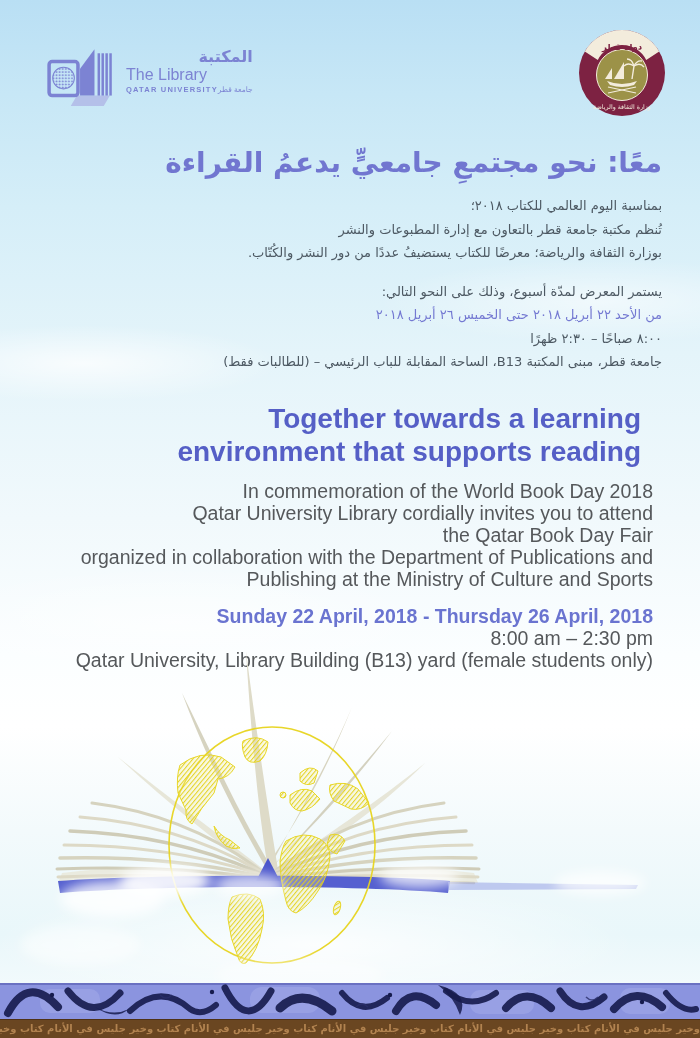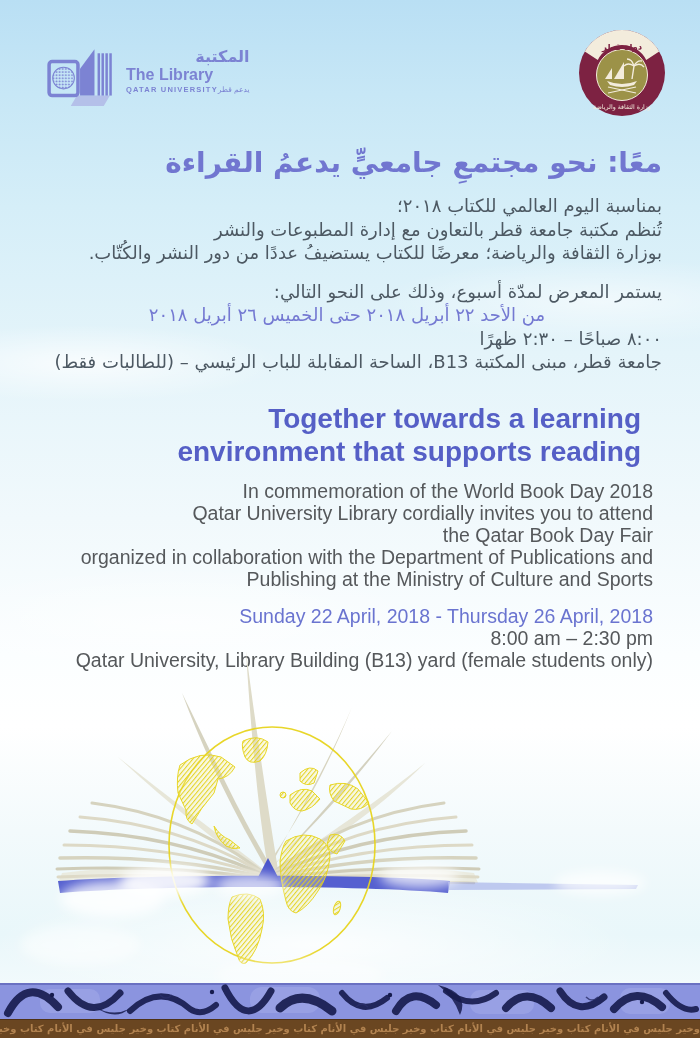--- a/index.html
+++ b/index.html
@@ -11,37 +11,37 @@
       radial-gradient(ellipse 320px 60px at 86% 29%, rgba(255,255,255,.55), rgba(255,255,255,0) 70%),
       radial-gradient(ellipse 380px 80px at 25% 60%, rgba(255,255,255,.6), rgba(255,255,255,0) 70%),
       radial-gradient(ellipse 460px 90px at 45% 91%, rgba(255,255,255,.85), rgba(255,255,255,0) 70%),
       linear-gradient(180deg,#b9dff4 0%,#c7e7f6 9%,#d5eef8 20%,#e4f4fa 34%,#f1f9fc 50%,#fbfeff 63%,#ffffff 70%,#f3fafc 80%,#e9f7fa 90%,#f2fafc 95%,#f7fcfd 100%);
   }
   
   .lib-logo{position:absolute;top:46px;left:46px;display:flex;align-items:flex-start;}
   .lib-logo .mark{width:66px;height:62px;}
   .lib-logo .words{margin-left:14px;padding-top:2px;color:#7c83d3;}
   .lib-logo .ar-name{font-family:"DejaVu Sans",sans-serif;font-weight:bold;font-size:16px;line-height:18px;}
-  .lib-logo .en-name{font-weight:bold;font-size:16px;line-height:18px;}
+  .lib-logo .en-name{font-weight:normal;font-size:16px;line-height:18px;}
   .lib-logo .univ{font-size:7.5px;letter-spacing:1.2px;font-weight:bold;line-height:11px;white-space:nowrap;}
   .lib-logo .univ .ar{font-family:"DejaVu Sans",sans-serif;letter-spacing:0;font-weight:normal;}
   .emblem{position:absolute;top:28px;left:577px;width:90px;height:90px;}
   
   .ar-block{position:absolute;top:138px;right:38px;width:630px;direction:rtl;text-align:right;
     font-family:"DejaVu Sans",sans-serif;}
   .ar-title{color:#7176d0;font-size:28px;font-weight:bold;line-height:50px;margin:0 0 6px 0;}
-  .ar-body{color:#4d5963;font-size:18px;line-height:23.5px;margin:0;}
+  .ar-body{color:#4d5963;font-size:13px;line-height:23.5px;margin:0;}
   .ar-para2{margin-top:15px;}
-  .ar-purple{color:#7479d2;text-align:center;}
+  .ar-purple{color:#7479d2;}
   
   .en-block{position:absolute;top:390px;right:47px;width:640px;text-align:right;}
   .en-title{color:#555fc6;font-size:28px;font-weight:bold;line-height:33px;margin:12px;}
   .en-body{color:#55585b;font-size:19.5px;line-height:22px;margin:8px 0 0 0;text-align:right;}
   .en-dates{margin-top:15px;font-size:19.5px;line-height:22px;}
-  .en-purple{color:#6a74d0;}
+  .en-purple{color:#6a74d0;font-weight:bold;}
   .en-gray{color:#55585b;}
   
   .book-art{position:absolute;top:645px;left:0;width:700px;height:345px;}
   .callig-band{position:absolute;top:983px;left:0;width:700px;height:36px;}
   .verse-strip{position:absolute;top:1019px;left:0;width:700px;height:19px;background:#6a4621;
     border-top:1px solid #4e3116;overflow:hidden;direction:rtl;white-space:nowrap;
     color:#b28350;font-family:"DejaVu Sans",sans-serif;font-size:10px;font-weight:bold;line-height:18px;}
 </style>
 </head>
 <body>
@@ -60,21 +60,21 @@
       <circle cx="17" cy="31" r="10.5" fill="url(#dots)" stroke="#7c83d3" stroke-width="1"></circle>
       <polygon points="33,22 47,3 47,48 33,48" fill="#7c83d3"></polygon>
       <rect x="50" y="7" width="2.4" height="41" fill="#7c83d3"></rect>
       <rect x="53.8" y="7" width="2.4" height="41" fill="#7c83d3"></rect>
       <rect x="57.6" y="7" width="2.4" height="41" fill="#7c83d3"></rect>
       <rect x="61.4" y="7" width="2.4" height="41" fill="#7c83d3"></rect>
     </svg>
     <div class="words">
       <div class="ar-name" dir="rtl">المكتبة</div>
       <div class="en-name">The Library</div>
-      <div class="univ"><span>QATAR UNIVERSITY</span><span class="ar" dir="rtl">يدعم قطر</span></div>
+      <div class="univ"><span>QATAR UNIVERSITY</span><span class="ar" dir="rtl">جامعة قطر</span></div>
     </div>
   </div>
 
   <svg class="emblem" viewBox="0 0 90 90">
     <circle cx="45" cy="45" r="43" fill="#7d2242"></circle>
     <path d="M7.8,23.5 A43,43 0 0 1 82.2,23.5 L69.2,32 A27,27 0 0 0 20.8,32 Z" fill="#f3ecdc"></path>
     <circle cx="45" cy="47" r="25.5" fill="#9c9248" stroke="#f3ecdc" stroke-width="1"></circle>
 
     <path d="M30,53 Q45,59 60,53 L57,57 Q45,61 33,57 Z" fill="#f3ecdc"></path>
     <path d="M47,34 L47,51 L37,51 Z" fill="#f3ecdc"></path>

